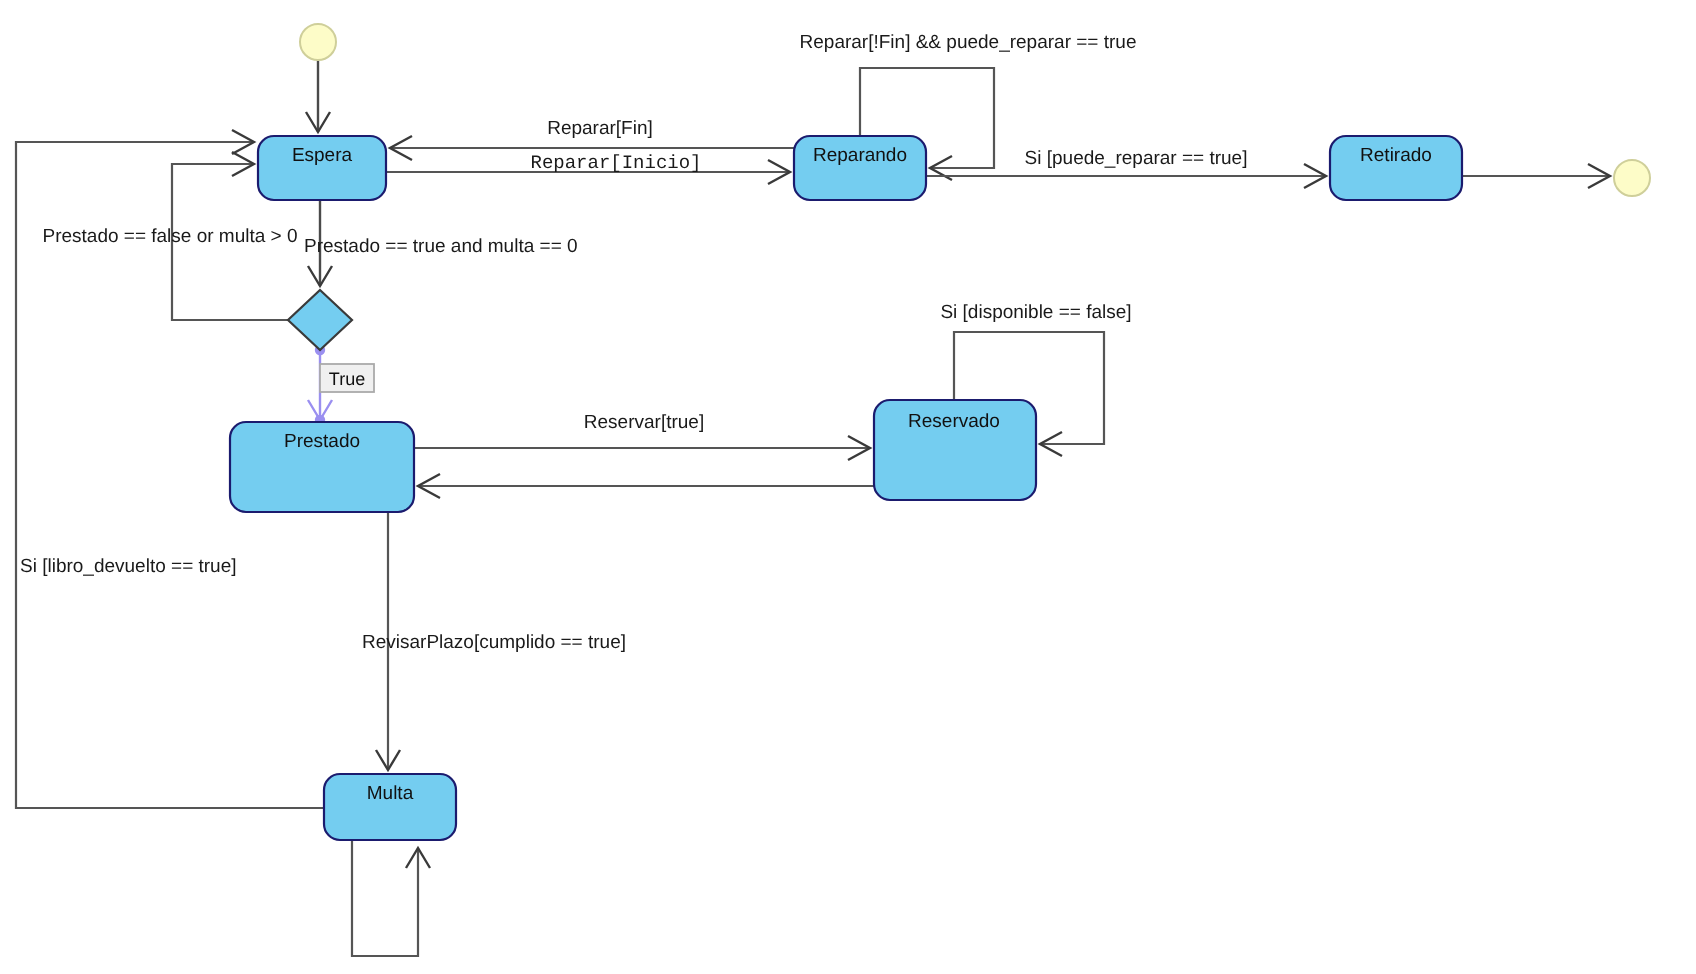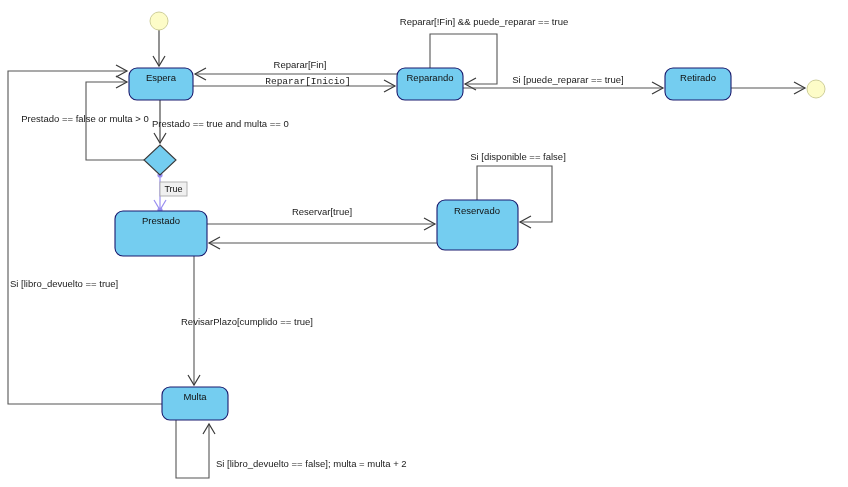--- a/index.html
+++ b/index.html
@@ -238,15 +238,14 @@
 
   <div class="edge-label center" style="left:322px; top:207px;">Reservar[true]</div>
 
 
   <div class="edge-label center" style="left:518px; top:152px;">Si [disponible == false]</div>
 
   <div class="edge-label center" style="left:247px; top:317px;">RevisarPlazo[cumplido == true]</div>
 
   <div class="edge-label" style="left:10px; top:279px;">Si [libro_devuelto == true]</div>
 
-  <div class="edge-label" style="left:216px; top:459px;">Si [libro_devuelto == false]; multa = multa + 2</div>
 
 </div>
 
 </body></html>

